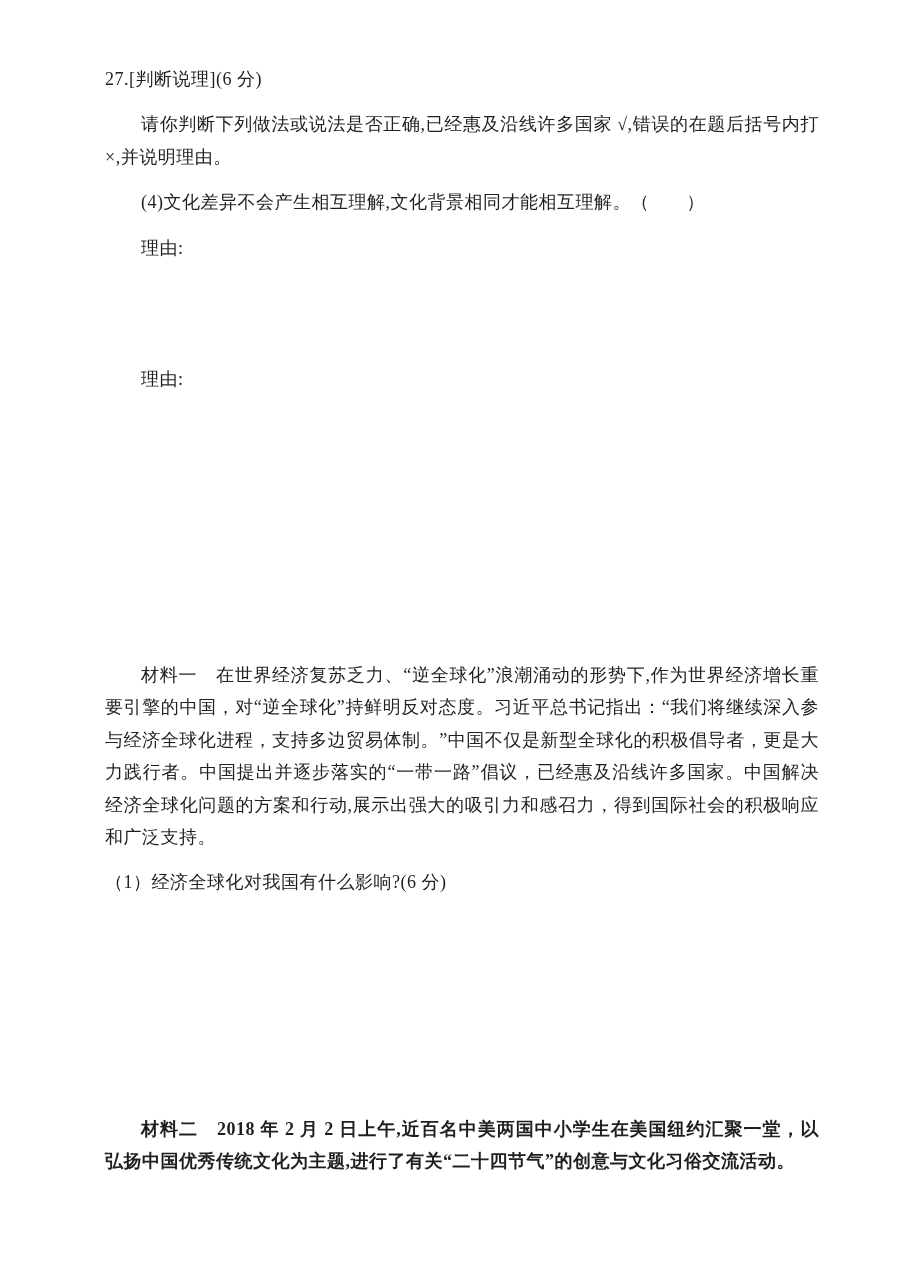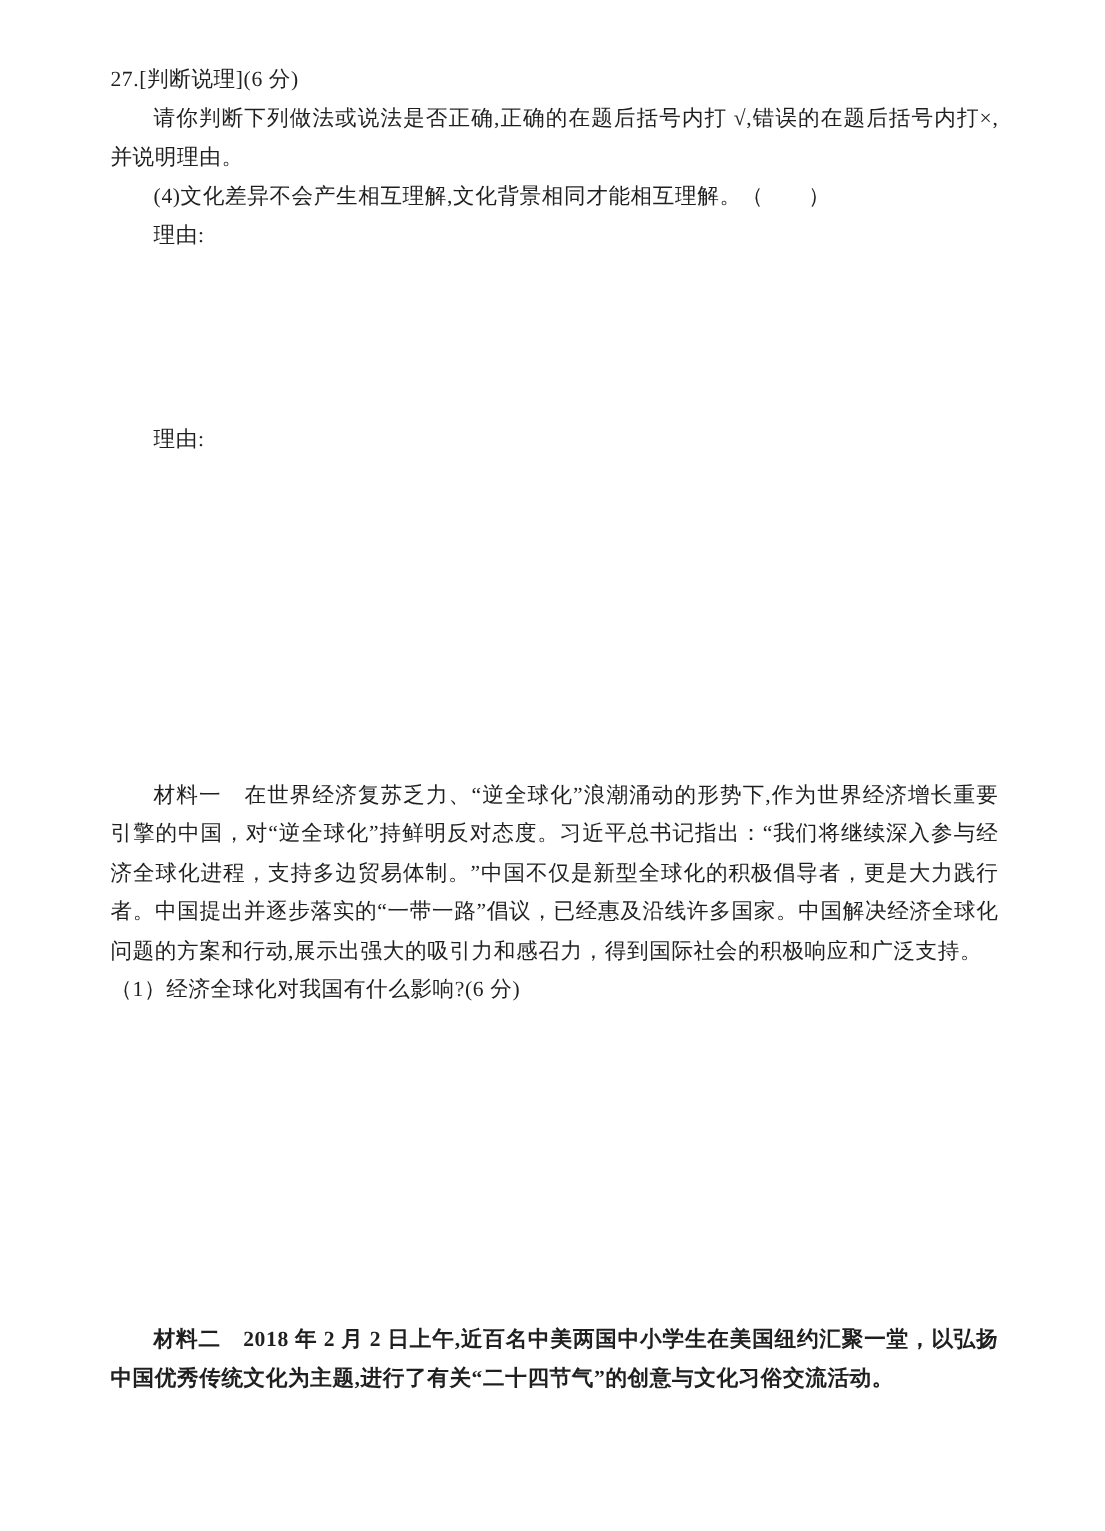--- a/index.html
+++ b/index.html
@@ -17,42 +17,42 @@
     font-size: 18px;
     line-height: 32.4px;
     color: #1f1f1f;
   }
   .block {
     position: absolute;
     left: 92px;
     width: 740px;
   }
   .para {
-    margin: 0;
+    margin: 13px;
     text-align: justify;
     text-justify: inter-ideograph;
     text-indent: 2em;
     letter-spacing: 0.5px;
   }
   .para.noindent {
     text-indent: 0;
   }
   .block-q27-top    { top: 50px;  }
   .block-q27-item2  { top: 350px; }
   .block-q28-top    { top: 646px; }
   .block-q28-mat2   { top: 1100px; font-weight: bold; }
 </style>
 </head>
 <body>
 
 <div class="page">
 
   <div class="block block-q27-top">
     <p class="para noindent">27.[判断说理](6 分)</p>
-    <p class="para">请你判断下列做法或说法是否正确,正确的在题后括号内打 √,错误的在题后括号内打×,并说明理由。</p>
+    <p class="para">请你判断下列做法或说法是否正确,已经惠及沿线许多国家 √,错误的在题后括号内打×,并说明理由。</p>
     <p class="para">(4)文化差异不会产生相互理解,文化背景相同才能相互理解。（　　）</p>
     <p class="para">理由:</p>
   </div>
 
   <div class="block" style="top:220px;height:120px;"></div>
 
   <div class="block block-q27-item2">
     <p class="para">理由:</p>
   </div>
 

